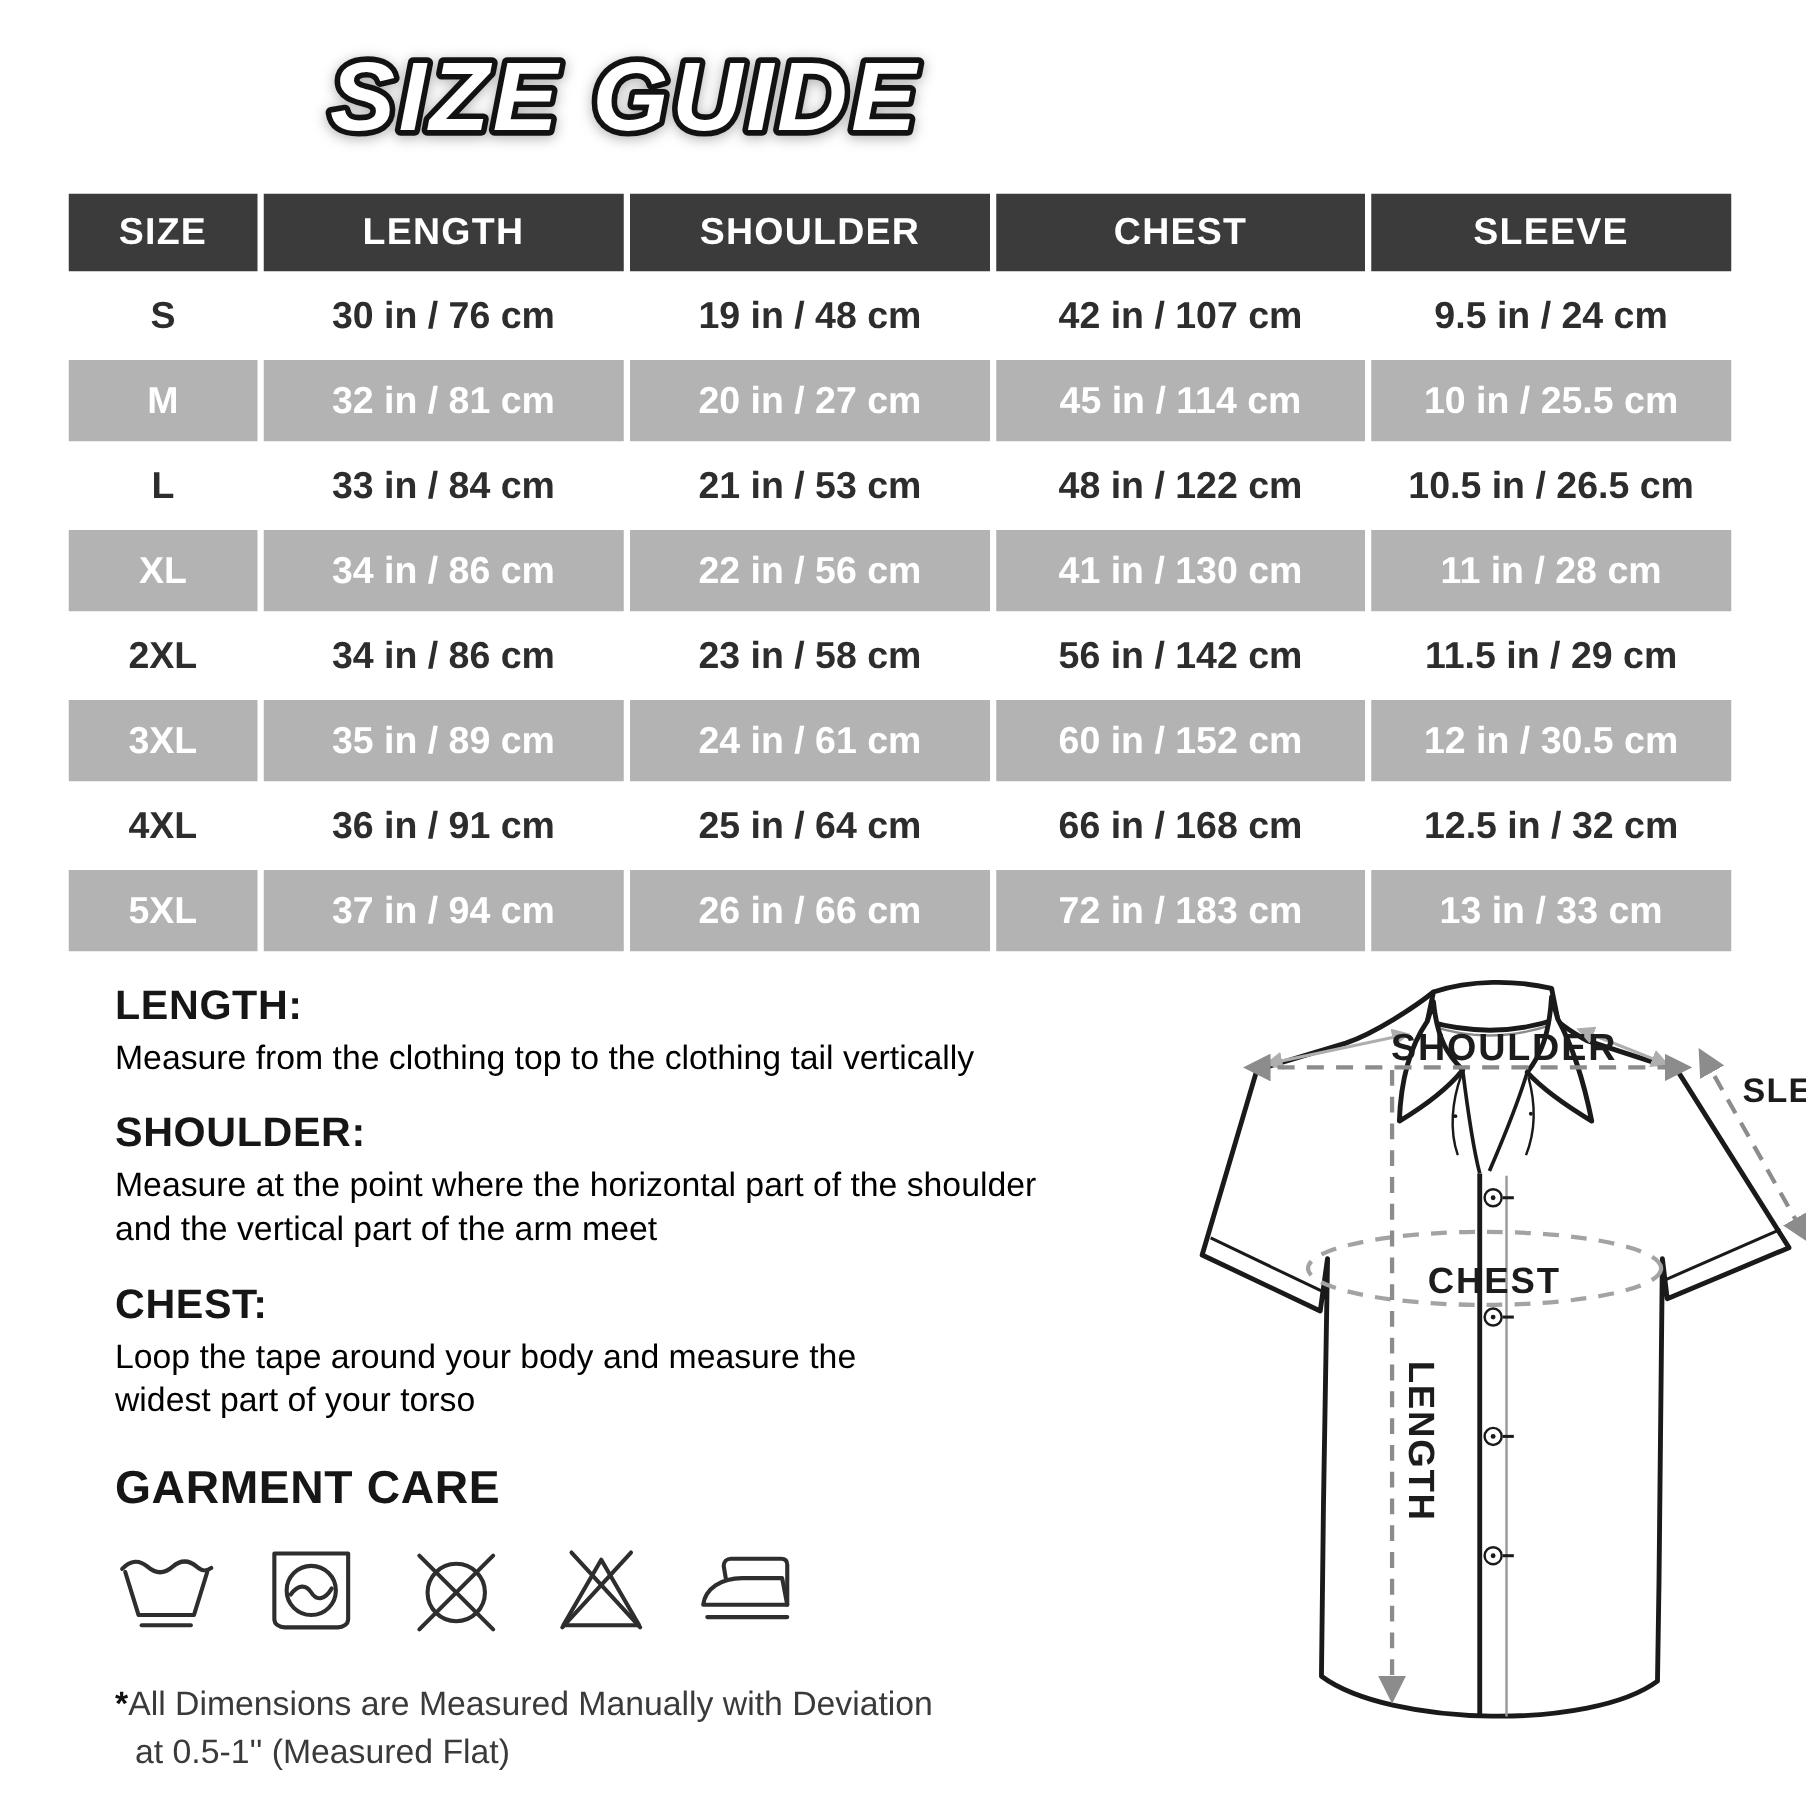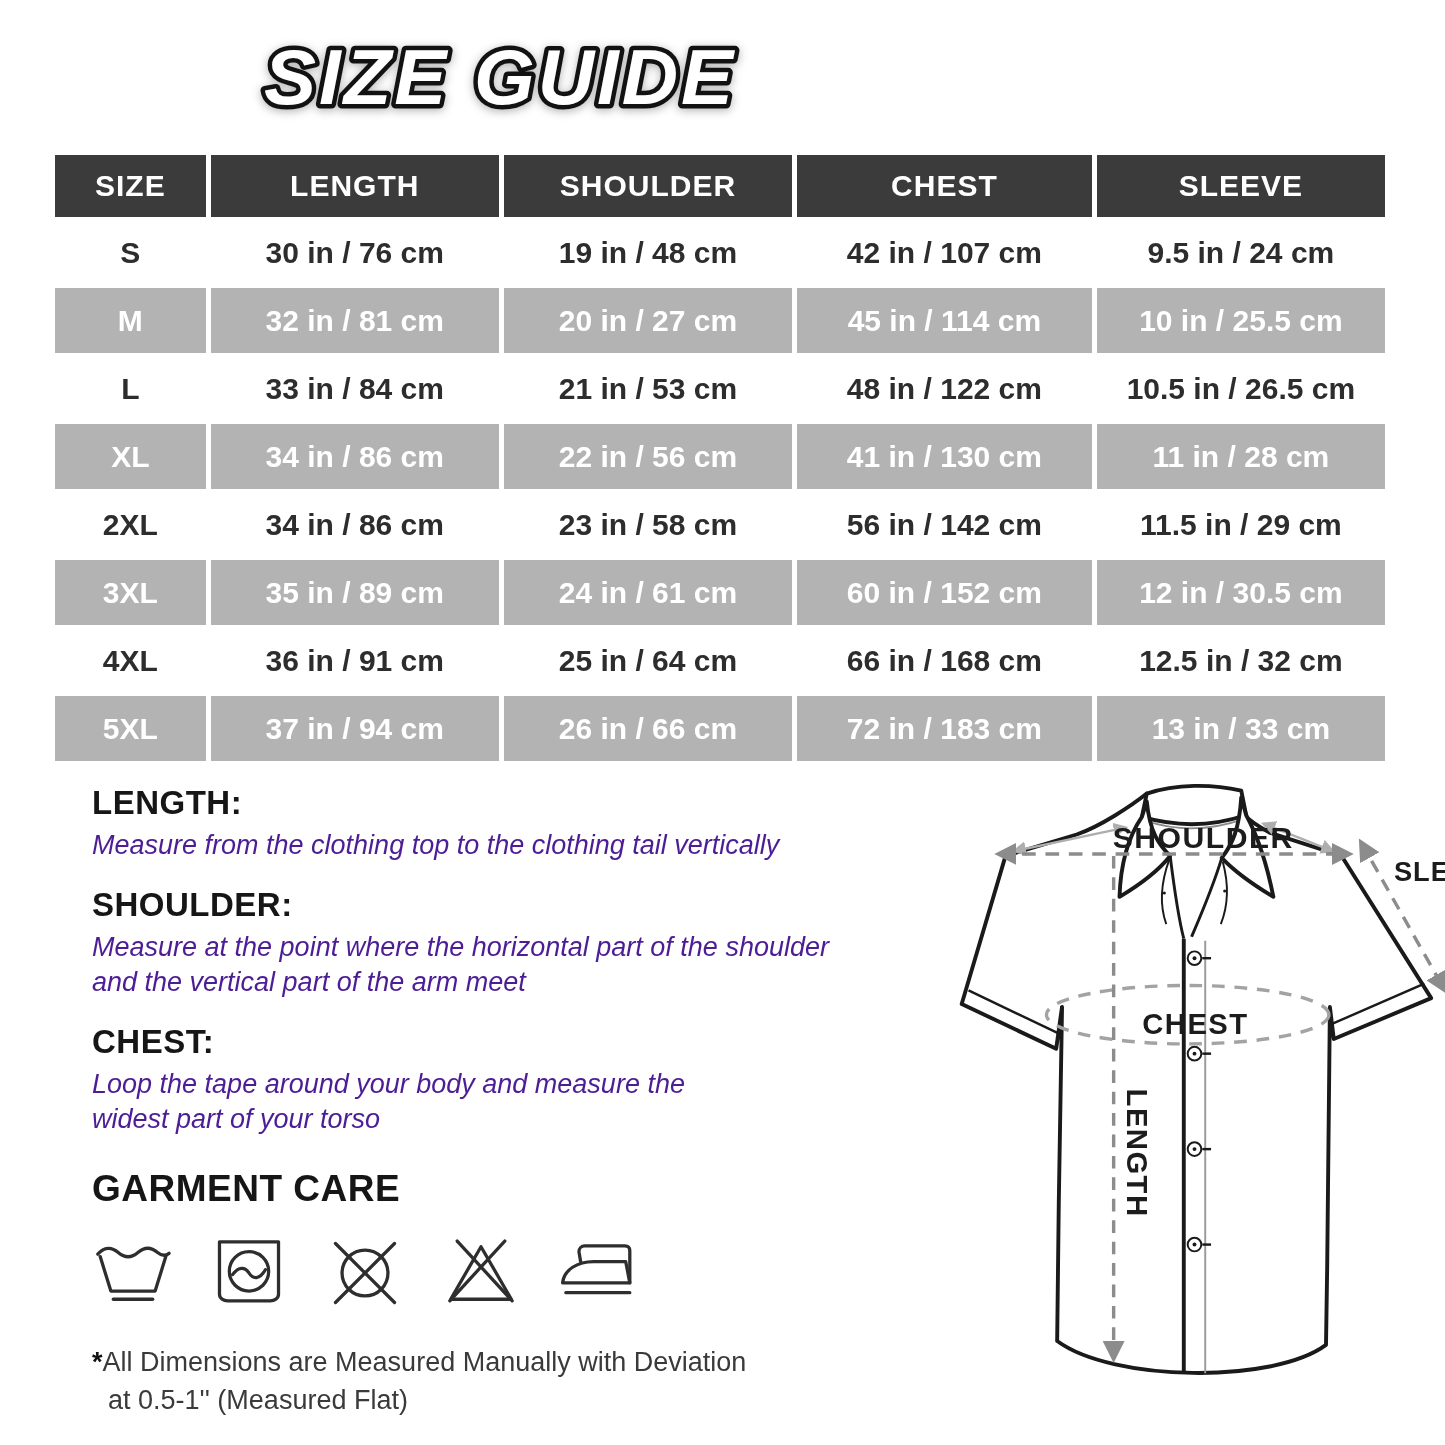--- a/index.html
+++ b/index.html
@@ -14,21 +14,21 @@
   table.size-table td { height:65px; font-size:30px; font-weight:bold; text-align:center; }
   tr.row-white td { background:#ffffff; color:#2d2d2d; }
   tr.row-gray td { background:#b3b3b3; color:#ffffff; }
   .col-size { width:11.5%; } .col-length { width:22%; } .col-shoulder { width:22%; }
   .col-chest { width:22.5%; } .col-sleeve { width:22%; }
 
   .bottom { display:flex; align-items:flex-end; margin-top:16px; }
   .left-col { flex:0 0 760px; margin-left:92px; padding-top:2px; }
   .sec-heading { font-size:33px; font-weight:bold; color:#161616; letter-spacing:0.5px; margin:24px 0 6px 0; }
   .sec-heading.first { margin-top:0; }
-  .sec-body { font-size:27px; color:#4c1d95; line-height:1.28;font-style:italic; }
+  .sec-body { font-size:27px; color:#000000; line-height:1.28; }
   .p1 { width:860px; } .p2 { width:740px; } .p3 { width:630px; }
   .care-heading { font-size:37px; font-weight:bold; color:#161616; letter-spacing:0.5px; margin-top:32px; }
   .care-icons { display:flex; gap:34px; margin-top:22px; align-items:flex-end; }
   .care-icons svg { display:block; }
   .footnote { margin-top:30px; font-size:27px; color:#3a3a3a; line-height:1.4; width:720px; }
   .footnote .star { font-weight:bold; color:#111; }
   .footnote .line2 { padding-left:16px; }
 
   .shirt-wrap { margin-left:-20px; margin-top:-2px; }
 </style>

